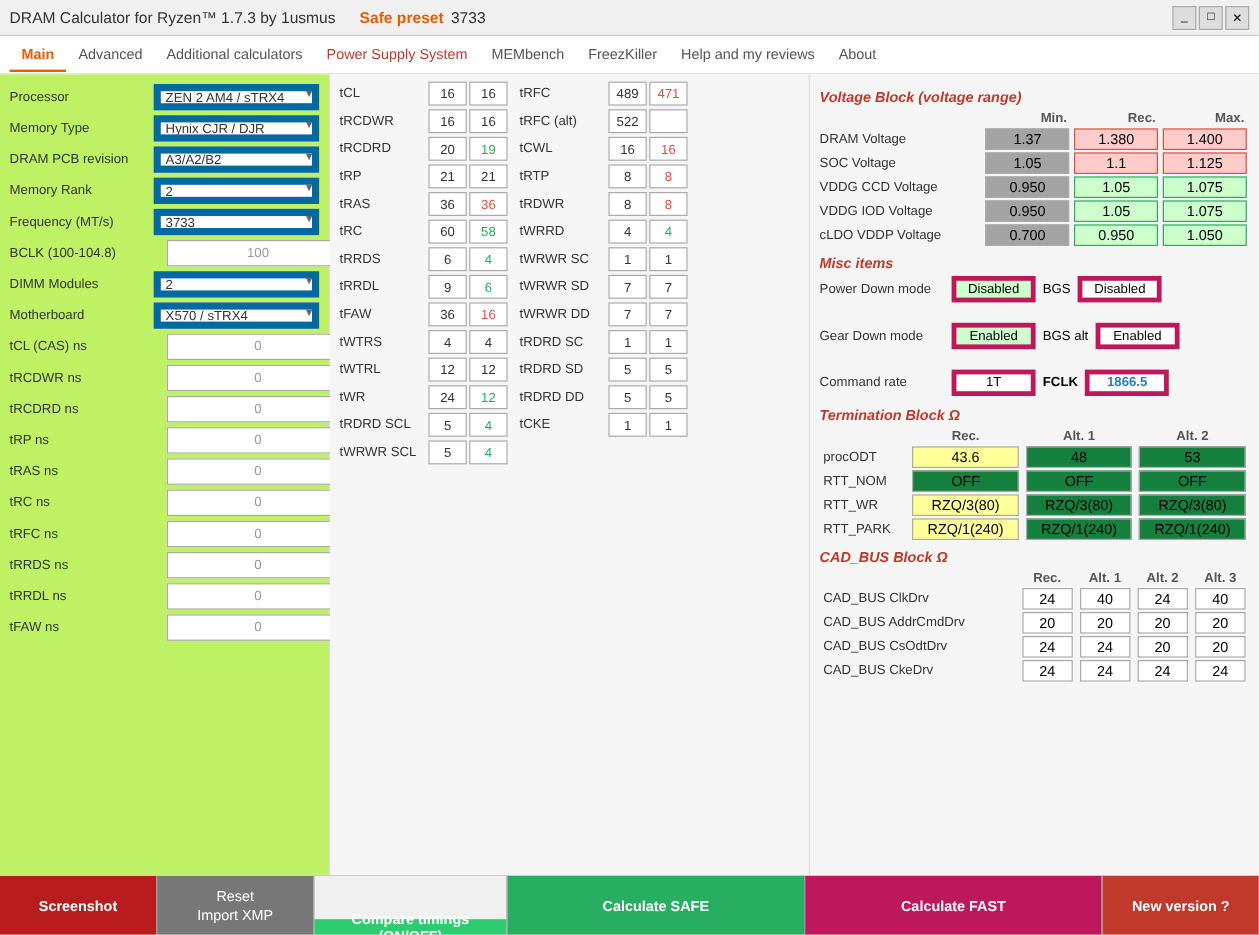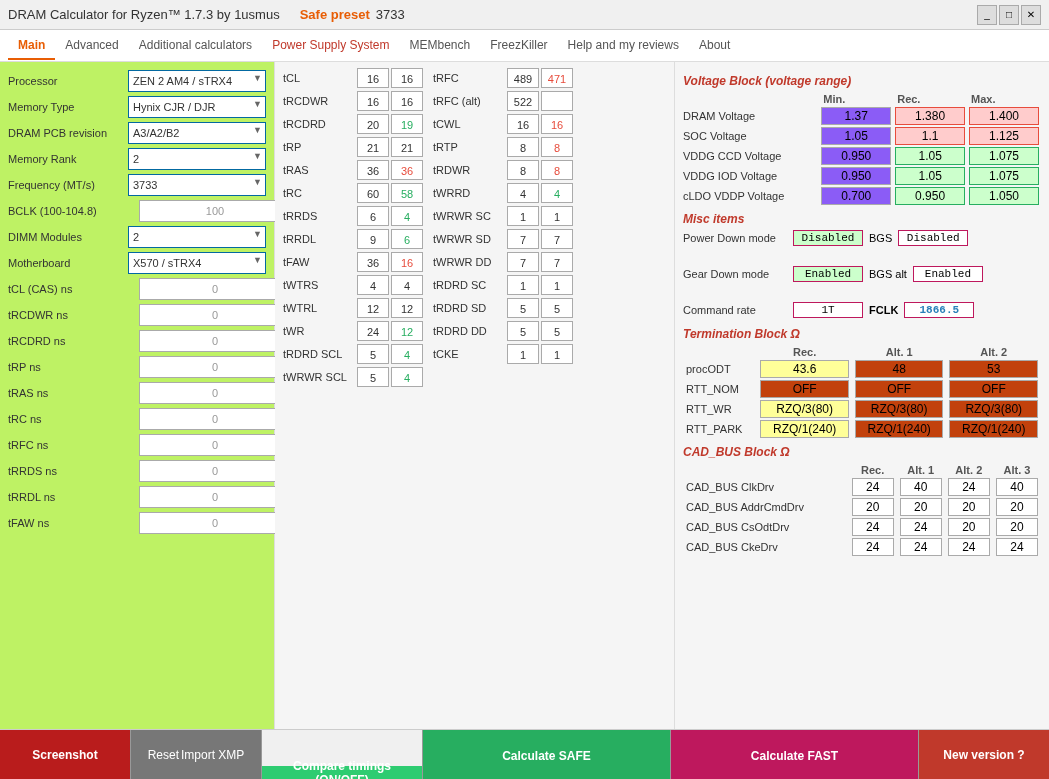--- a/index.html
+++ b/index.html
@@ -75,21 +75,21 @@
       color: #333;
     }
     .field-input { text-align: center; color: #999; margin-left: 11px; }
     .select-wrapper {
       flex: 1;
       position: relative;
     }
     .select-wrapper select {
       width: 100%;
       height: 22px;
-      border: 1px solid #0369a1;
+      border: 6px solid #0369a1;
       background: #fff;
       padding: 0 4px;
       font-size: 11px;
       color: #333;
       appearance: none;
     }
     .select-wrapper::after {
       content: '▼';
       position: absolute;
       right: 4px;
@@ -146,66 +146,65 @@
       font-size: 12px;
       font-weight: 600;
       margin-bottom: 4px;
       margin-top: 6px;
       font-style: italic;
     }
     
     
     .volt-table { width: 100%; border-collapse: collapse; }
     .volt-table th {
-      text-align: left;
+      text-align: right;
       font-size: 11px;
       color: #555;
       padding: 1px 4px;
     }
     .volt-table td {
       text-align: center;
       font-size: 11px;
       padding: 1px 2px;
     }
     .volt-label { text-align: left !important; color: #333; padding-left: 0 !important; }
     .volt-cell {
       border: 1px solid #aaa;
       background: #fff;
       padding: 1px 4px;
       min-width: 52px;
     }
-    .volt-cell.yellow-bg { background: #8b5cf6; border: 1px solid #aaa; }
+    .volt-cell.yellow-bg { background: #a3a3a3; border: 1px solid #aaa; }
     .volt-cell.pink-bg { background: #ffcccc; border: 1px solid #e74c3c; }
     .volt-cell.green-bg { background: #ccffcc; border: 1px solid #27ae60; }
     
     
     .misc-row {
       display: flex;
       align-items: center;
       margin-bottom: 3px;
     }
     .misc-label { width: 110px; font-size: 11px; color: #333; }
     .misc-val {
       background: #fff;
-      border: 1px solid #be185d;
+      border: 4px solid #be185d;
       padding: 1px 6px;
       font-size: 11px;
       min-width: 70px;
       text-align: center;
-      font-family: Liberation Mono, monospace;
     }
     .misc-val.green-bg { background: #ccffcc; }
     .misc-val.blue-val { color: #2980b9; }
     
     
     .term-table { width: 100%; border-collapse: collapse; }
     .term-table th { font-size: 11px; color: #555; text-align: center; padding: 1px 4px; }
     .term-table td { font-size: 11px; padding: 1px 3px; text-align: center; }
     .term-label { text-align: left !important; color: #333; }
-    .term-cell { border: 1px solid #aaa; background: #c2410c; padding: 1px 4px; min-width: 65px; }
+    .term-cell { border: 1px solid #aaa; background: #15803d; padding: 1px 4px; min-width: 65px; }
     .term-cell.yellow-bg { background: #ffff99; }
     
     
     .cad-table { width: 100%; border-collapse: collapse; }
     .cad-table th { font-size: 11px; color: #555; text-align: center; padding: 1px 4px; }
     .cad-table td { font-size: 11px; padding: 1px 3px; text-align: center; }
     .cad-label { text-align: left !important; color: #333; }
     .cad-cell { border: 1px solid #aaa; background: #fff; padding: 1px 4px; min-width: 30px; }
     
     
@@ -228,20 +227,21 @@
       justify-content: center;
     }
     .btn-reset-import {
       width: 130px;
       background: #777;
       color: #fff;
       border: none;
       cursor: pointer;
       font-size: 11px;
       display: flex;
+      flex-direction: column;
       align-items: center;
       justify-content: center;
       gap: 2px;
     }
     .btn-compare {
       width: 160px;
       background: #2ecc71;
       color: #fff;
       border: none;
       cursor: pointer;

